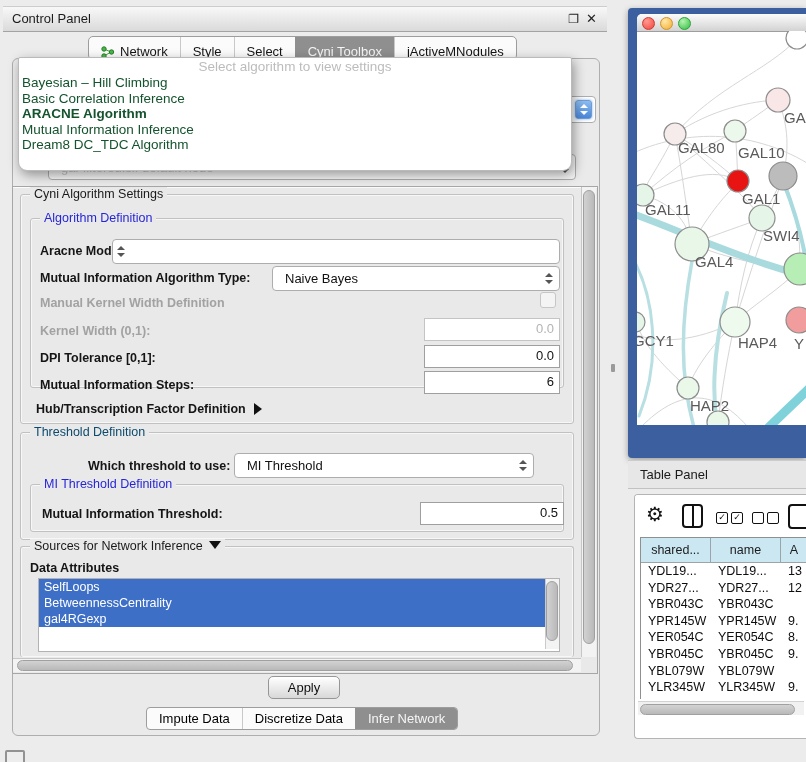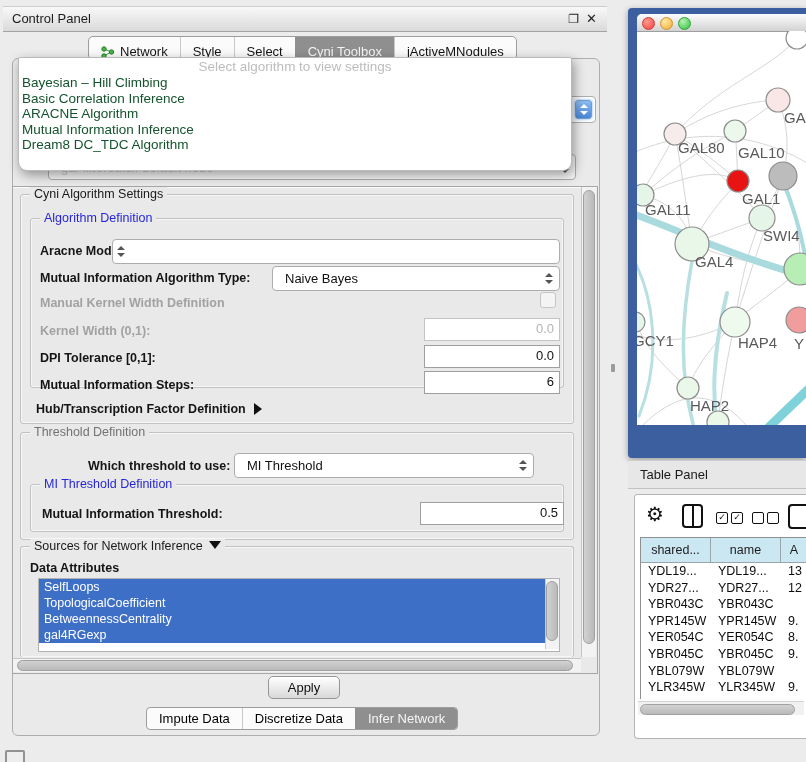--- a/index.html
+++ b/index.html
@@ -42,38 +42,38 @@
   #combo-alg .stepper .dn{border-top-color:#fff}
   #combo-net{left:48px;top:154px;width:526px;height:24px;background:#f6f6f6}
   #combo-net .cv{color:#c6c6c6}
 
   
   #alg-popup{left:18px;top:57px;width:552px;height:112px;background:#fff;
     border:1px solid #bababa;border-radius:2px 2px 9px 9px;
     box-shadow:2px 4px 12px rgba(0,0,0,.38);z-index:6;overflow:hidden}
   #popup-ph{height:17px;line-height:17px;text-align:center;font-size:13.5px;color:#bcbcbc}
   .popup-item{height:15.6px;line-height:15.6px;font-size:13.5px;color:#14532d;padding-left:3px;white-space:nowrap}
-  .popup-item.b{font-weight:normal}
+  .popup-item.b{font-weight:bold}
 
   
   #settings{left:12px;top:186px;width:584px;height:486px;border:1px solid #a6a6a6;
     background:#e9e9e9;box-shadow:inset 0 1px 0 #fcfcfc}
   .vtrack{background:#f3f3f3;border-left:1px solid #c6c6c6}
   .htrack{background:#f3f3f3;border-top:1px solid #c6c6c6}
   .thumb{background:linear-gradient(90deg,#d2d2d2,#b9b9b9);border:1px solid #a0a0a0;border-radius:6px}
   .hthumb{background:linear-gradient(#d2d2d2,#b9b9b9);border:1px solid #a0a0a0;border-radius:6px}
   #sv-track{left:581px;top:187px;width:14px;height:470px}
   #sv-thumb{left:583px;top:190px;width:10px;height:452px}
   #sh-track{left:13px;top:658px;width:568px;height:13px}
   #sh-thumb{left:17px;top:660px;width:554px;height:9px}
 
   .group{position:absolute;border:1px solid #c1c1c1;border-radius:3px;box-shadow:inset 0 0 0 1px rgba(255,255,255,.65)}
   .gtitle{position:absolute;top:-8px;left:9px;background:#e9e9e9;padding:0 4px;font-size:12.5px;color:#1a1a1a;white-space:nowrap}
   .gtitle.blue{color:#2626d8}
-  .gtitle.green{color:#737373}
+  .gtitle.green{color:#0c4a6e}
   .lbl{position:absolute;font-size:12.5px;font-weight:bold;color:#151515;white-space:nowrap}
   .lbl.dis{color:#a2a2a2}
   .field{position:absolute;background:#fff;border:1px solid #9f9f9f;font-size:13px;color:#111;
     text-align:right;padding-right:5px;line-height:20px}
   .field.dis{color:#b4b4b4;border-color:#c4c4c4}
   .arrow-r{display:inline-block;margin-left:8px;width:0;height:0;border-top:6px solid transparent;
     border-bottom:6px solid transparent;border-left:8px solid #111;vertical-align:-2px}
   .arrow-d{display:inline-block;margin-left:6px;width:0;height:0;border-left:6px solid transparent;
     border-right:6px solid transparent;border-top:8px solid #111;vertical-align:1px}
   #chk-manual{left:540px;top:292px;width:14px;height:14px;border:1px solid #c6c6c6;border-radius:3px;background:#f4f4f4}
@@ -252,21 +252,20 @@
 <span class="lbl" style="left:42px;top:507px">Mutual Information Threshold:</span>
 <div class="field" style="left:420px;top:502px;width:137px;height:21px">0.5</div>
 
 <div class="group" style="left:20px;top:546px;width:552px;height:110px;border-bottom:none">
   <span class="gtitle"><span>Sources for Network Inference</span><i class="arrow-d"></i></span>
 </div>
 <span class="lbl" style="left:30px;top:561px">Data Attributes</span>
 <div class="abs" id="attr-list">
   <div id="attr-items">
       <div class="attr-item">SelfLoops</div>
-      <div class="attr-item">TopologicalCoefficient</div>
       <div class="attr-item">BetweennessCentrality</div>
       <div class="attr-item">gal4RGexp</div>
     </div>
   <div id="attr-scroll">
       <div class="thumb" id="attr-thumb"></div>
     </div>
 </div>
 
 <div class="abs" id="apply-btn">Apply</div>
 

